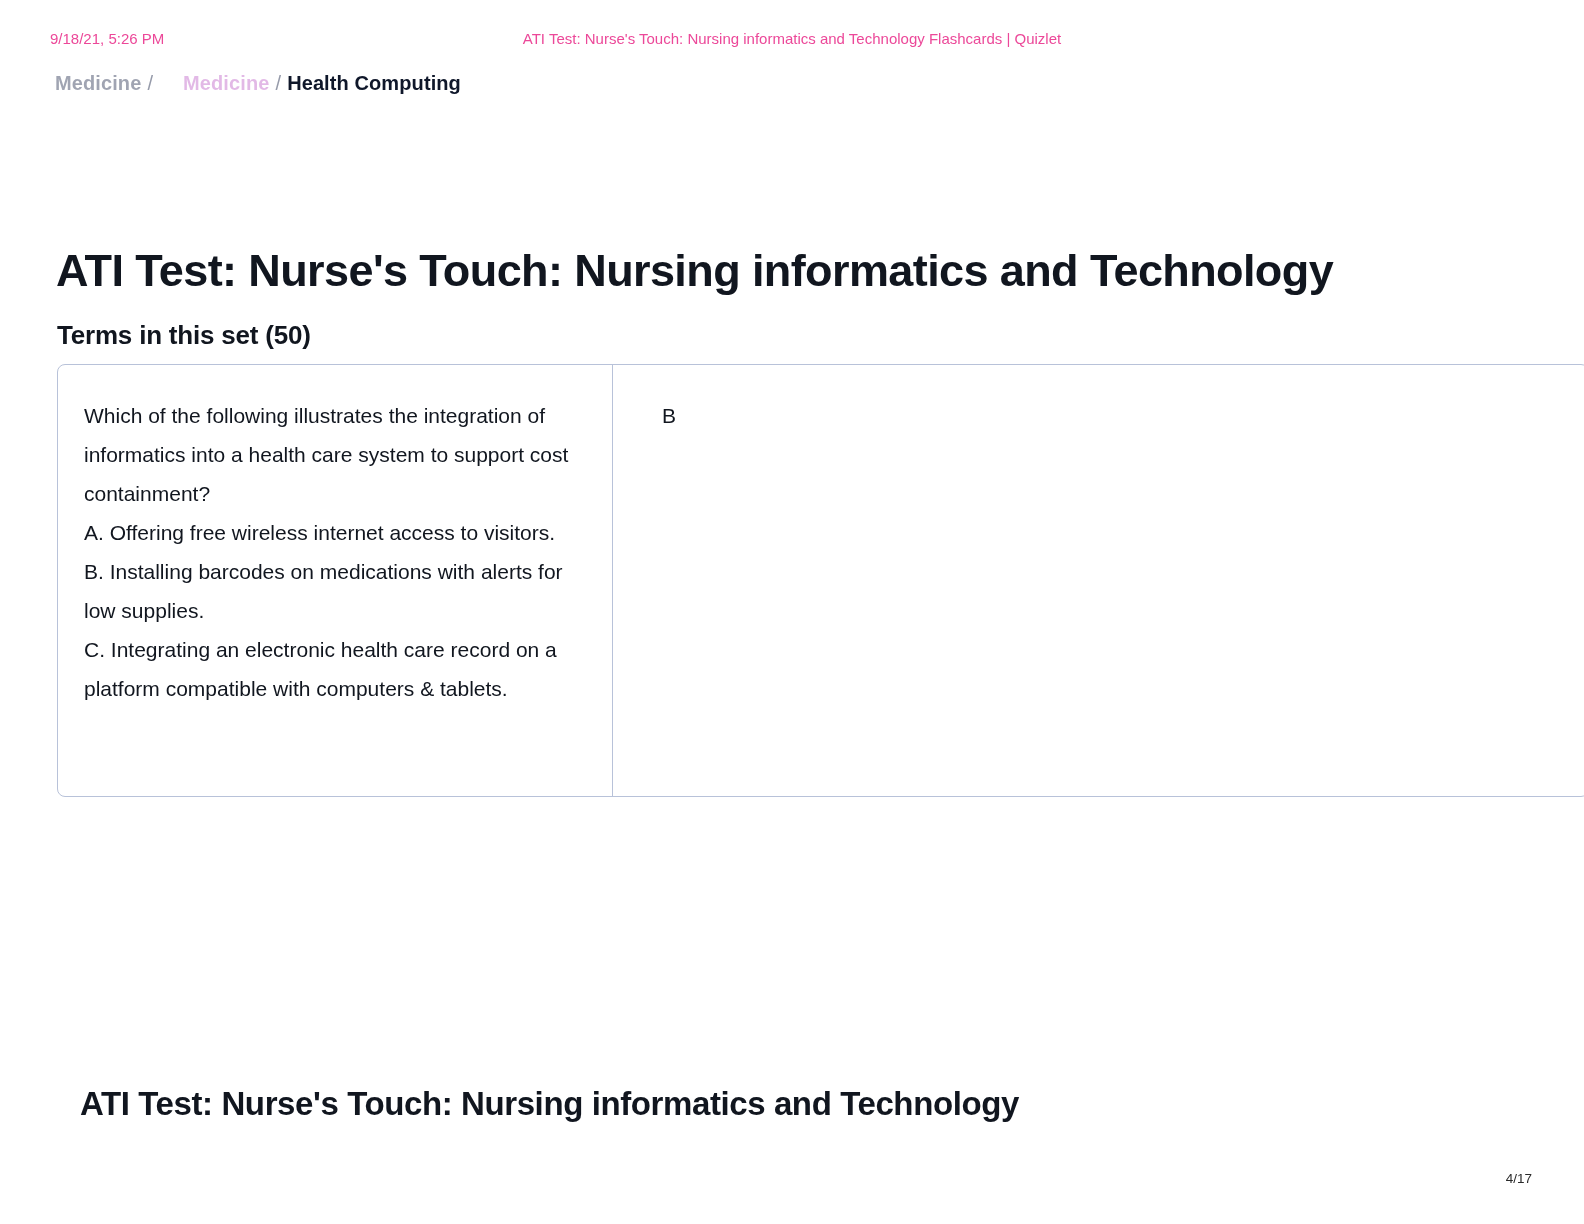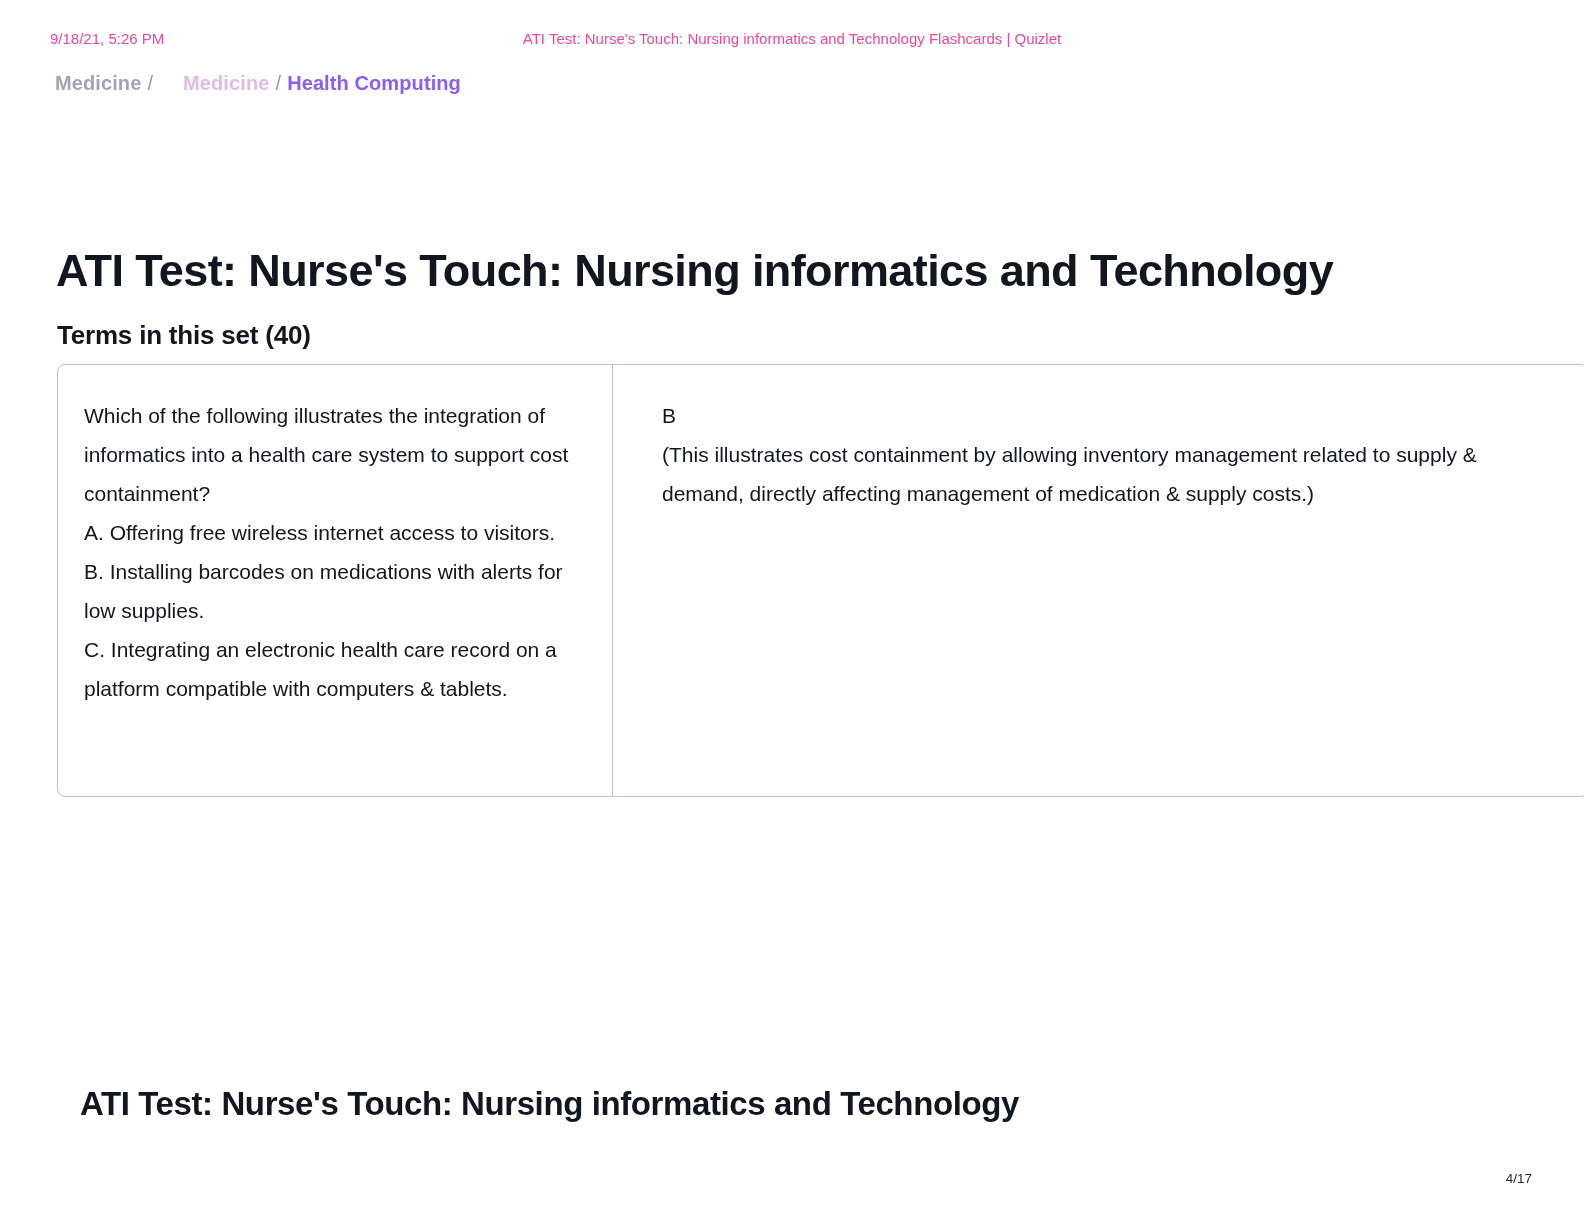--- a/index.html
+++ b/index.html
@@ -61,21 +61,21 @@
     opacity: 0.30;
     margin-left: 24px;
   }
   .breadcrumb .sep {
     color: #2e3856;
     opacity: 0.5;
     font-weight: 400;
     padding: 0 6px;
   }
   .breadcrumb .crumb-solid {
-    color: #8b5cf6;
+    color: #0f172a;
   }
 
   
   .page-title {
     position: absolute;
     top: 215px;
     left: 56px;
     font-size: 45px;
     font-weight: 700;
     letter-spacing: -0.6px;
@@ -169,33 +169,32 @@
   <span class="ph-left">9/18/21, 5:26 PM</span>
   <span class="ph-center">ATI Test: Nurse's Touch: Nursing informatics and Technology Flashcards | Quizlet</span>
 </div>
 
 <div class="breadcrumb">
   <span class="crumb-faded">Medicine</span><span class="sep">/</span><span class="crumb-faded2">Medicine</span><span class="sep">/</span><span class="crumb-solid">Health Computing</span>
 </div>
 
 <h1 class="page-title">ATI Test: Nurse's Touch: Nursing informatics and Technology</h1>
 
-<h2 class="terms-count">Terms in this set (40)</h2>
+<h2 class="terms-count">Terms in this set (50)</h2>
 
 <div class="card">
   <div class="card-inner">
     <div class="term-col">
       <div class="cell-text" style="white-space: pre-line;">Which of the following illustrates the integration of informatics into a health care system to support cost containment?
 A. Offering free wireless internet access to visitors.
 B. Installing barcodes on medications with alerts for low supplies.
 C. Integrating an electronic health care record on a platform compatible with computers &amp; tablets.</div>
     </div>
     <div class="def-col">
       <div class="cell-text">B</div>
-      <div class="cell-text">(This illustrates cost containment by allowing inventory management related to supply &amp; demand, directly affecting management of medication &amp; supply costs.)</div>
     </div>
   </div>
 </div>
 
 <div class="footer-title">ATI Test: Nurse's Touch: Nursing informatics and Technology</div>
 
 <div class="print-footer">
   <span class="pf-right">4/17</span>
 </div>
 

